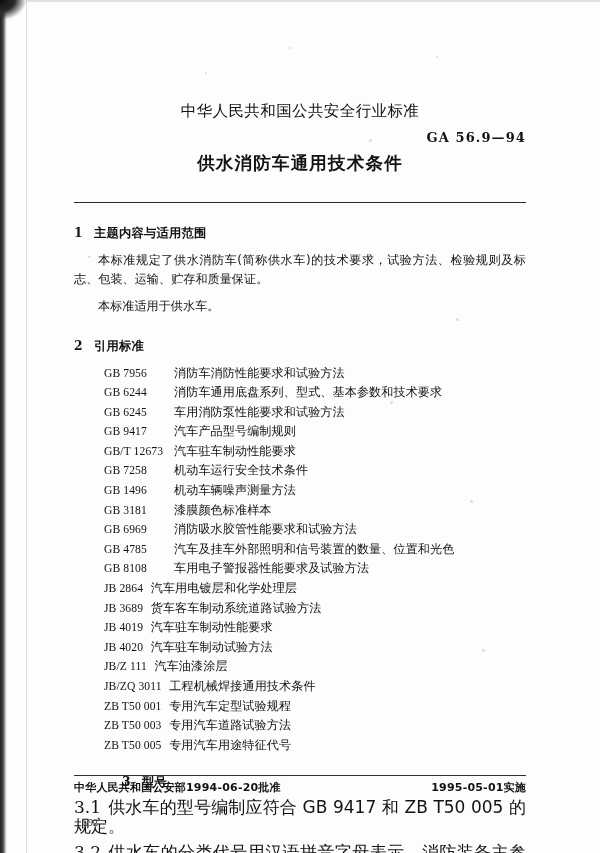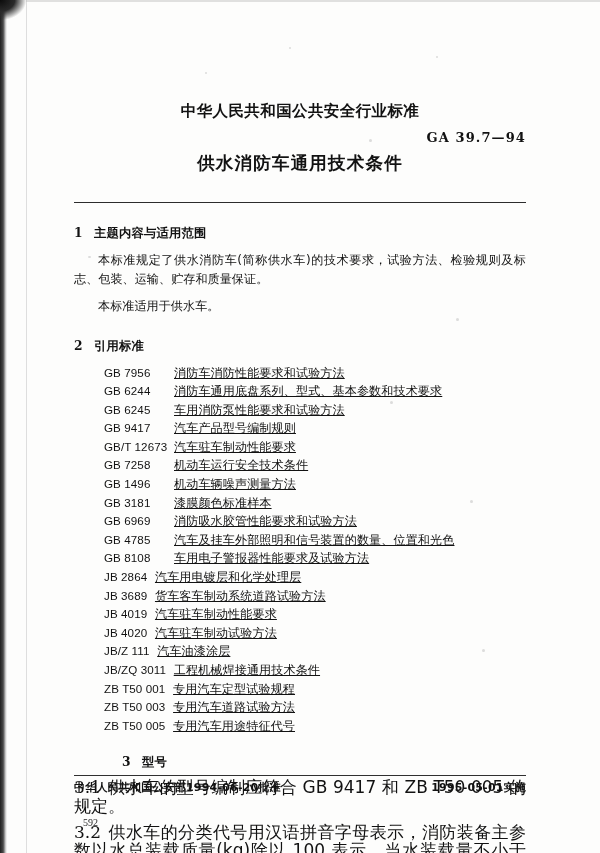--- a/index.html
+++ b/index.html
@@ -57,21 +57,21 @@
     position: absolute;
     left: 74px;
     top: 0;
     width: 452px;
     height: 853px;
   }
 
   .doc-title-1 {
     text-align: center;
     font-size: 15.5px;
-    font-weight: bold;
+    font-weight: normal;
     letter-spacing: .4px;
     margin-top: 101px;
   }
   .std-no-row {
     height: 26px;
     position: relative;
   }
   .std-no {
     position: absolute;
     right: 0;
@@ -119,28 +119,27 @@
     margin-top: 9px;
     padding-left: 30px;
   }
   .ref-item {
     font-size: 12.1px;
     line-height: 18.6px;
     white-space: nowrap;
   }
   .ref-code {
     display: inline-block;
-    font-family: Liberation Sans, sans-serif;
+    font-family: Liberation Serif, serif;
     font-size: 11.6px;
     letter-spacing: .1px;
   }
   .ref-code.w1 { min-width: 70px; }
   .ref-name {
     letter-spacing: .1px;
-    text-decoration: underline;
   }
 
   .clause {
     font-size: 17px;
     line-height: 18.6px;
     margin-top: 7px;
     text-align: justify;
   }
   .clause .cnum {
     font-family: "DejaVu Serif", "Liberation Serif", serif;
@@ -195,21 +194,21 @@
   <div class="speck" style="left:390px;top:401px;width:3px;height:3px;"></div>
   <div class="speck" style="left:470px;top:500px;width:3px;height:3px;"></div>
   <div class="speck" style="left:482px;top:649px;width:3px;height:3px;"></div>
   <div class="speck" style="left:88px;top:256px;width:3px;height:2px;"></div>
 
   <div class="content">
 
     <div class="doc-title-1">中华人民共和国公共安全行业标准</div>
 
     <div class="std-no-row">
-      <div class="std-no">GA 39.7—94</div>
+      <div class="std-no">GA 56.9—94</div>
     </div>
 
     <div class="doc-title-2">供水消防车通用技术条件</div>
 
     <div class="rule"></div>
 
     <div class="sec-head">
       <span class="num">1</span><span>主题内容与适用范围</span>
     </div>
     <div class="para indent">本标准规定了供水消防车(简称供水车)的技术要求，试验方法、检验规则及标志、包装、运输、贮存和质量保证。</div>

